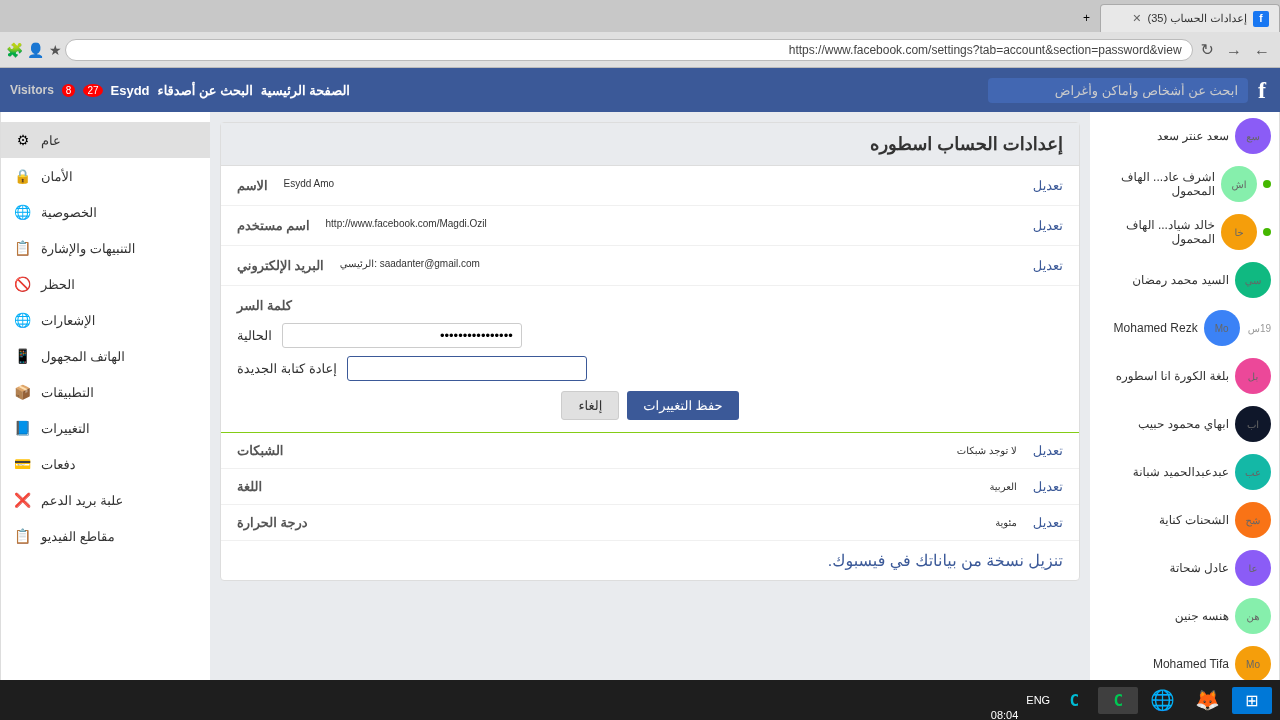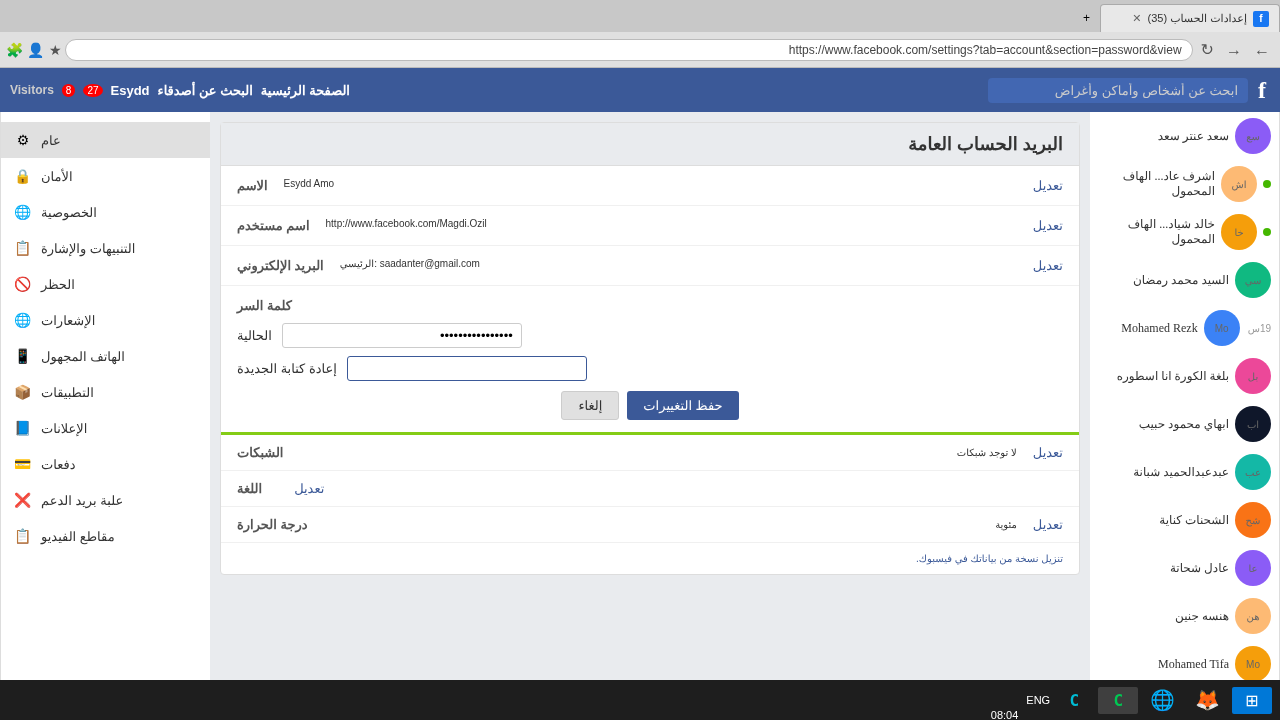--- a/index.html
+++ b/index.html
@@ -31,21 +31,21 @@
     .fb-badge { background: red; color: white; border-radius: 50%; font-size: 10px; padding: 1px 4px; }
 
     
     .main-layout { display: flex; height: calc(720px - 32px - 36px - 44px - 40px); }
 
     
     .chat-sidebar { width: 190px; background: white; border-right: 1px solid #ddd; overflow-y: auto; flex-shrink: 0; }
     .chat-item { display: flex; align-items: center; padding: 6px 8px; cursor: pointer; gap: 6px; }
     .chat-avatar { width: 36px; height: 36px; border-radius: 50%; background: #ccc; flex-shrink: 0; display: flex; align-items: center; justify-content: center; font-size: 10px; color: #666; overflow: hidden; }
     .chat-name { font-size: 12px; color: #333; flex: 1; }
-    .chat-item-left { display: flex; flex-direction: column; align-items: flex-start; flex: 1; overflow: hidden; font-family: Liberation Serif, serif; }
+    .chat-item-left { display: flex; flex-direction: column; align-items: flex-start; flex: 1; overflow: hidden; }
     .online-dot { width: 8px; height: 8px; background: #44b700; border-radius: 50%; flex-shrink: 0; }
 
     
     .content-area { flex: 1; overflow-y: auto; background: #e9ebee; }
 
     
     .settings-nav { width: 210px; background: white; border-left: 1px solid #ddd; flex-shrink: 0; padding: 10px 0; }
     .settings-nav-item { display: flex; align-items: center; padding: 8px 12px; cursor: pointer; gap: 8px; justify-content: flex-end; }
     .settings-nav-item.active { background: #e0e0e0; }
     .settings-nav-label { font-size: 13px; color: #333; }
@@ -55,45 +55,45 @@
     .settings-content { background: white; margin: 10px; border: 1px solid #ddd; border-radius: 4px; }
     .settings-header { background: #e9ebee; padding: 10px 16px; border-bottom: 1px solid #ddd; text-align: right; }
     .settings-header h2 { font-size: 18px; color: #333; }
 
     .settings-row { display: flex; align-items: flex-start; padding: 12px 16px; border-bottom: 1px solid #f0f0f0; justify-content: flex-end; }
     .settings-label { font-size: 13px; color: #555; font-weight: bold; margin-right: 16px; white-space: nowrap; }
     .settings-value { flex: 1; font-size: 10px; color: #333; text-align: right; }
     .settings-edit { color: #3b5998; cursor: pointer; font-size: 13px; margin-left: 16px; white-space: nowrap; }
 
     
-    .password-section { padding: 12px 16px; border-bottom: 3px solid #84cc16; }
+    .password-section { padding: 12px 16px; border-bottom: 1px solid #84cc16; }
     .password-header { display: flex; justify-content: flex-end; align-items: center; margin-bottom: 10px; }
     .password-field-row { display: flex; align-items: center; justify-content: flex-end; margin-bottom: 8px; gap: 10px; }
     .password-field-label { font-size: 13px; color: #333; white-space: nowrap; }
     .password-input { width: 240px; padding: 4px 8px; border: 1px solid #ccc; border-radius: 3px; font-size: 13px; background: white; }
     .password-buttons { display: flex; justify-content: center; gap: 8px; margin-top: 10px; }
     .btn-save { background: #3b5998; color: white; border: none; padding: 6px 16px; border-radius: 3px; cursor: pointer; font-size: 13px; }
     .btn-cancel { background: #e0e0e0; color: #333; border: 1px solid #ccc; padding: 6px 16px; border-radius: 3px; cursor: pointer; font-size: 13px; }
 
     .networks-section { display: flex; align-items: center; padding: 10px 16px; border-bottom: 1px solid #f0f0f0; justify-content: flex-end; }
     .lang-section { display: flex; align-items: center; padding: 10px 16px; border-bottom: 1px solid #f0f0f0; justify-content: flex-end; }
     .temp-section { display: flex; align-items: center; padding: 10px 16px; border-bottom: 1px solid #f0f0f0; justify-content: flex-end; }
 
-    .download-link { text-align: right; padding: 10px 16px; font-size: 10px; color: #3b5998; cursor: pointer; }
+    .download-link { text-align: right; padding: 10px 16px; font-size: 16px; color: #3b5998; cursor: pointer; }
 
     
     .taskbar { background: #1e1e1e; height: 40px; display: flex; align-items: center; padding: 0 8px; gap: 4px; position: fixed; bottom: 0; left: 0; right: 0; }
     .taskbar-item { display: flex; align-items: center; justify-content: center; padding: 4px 8px; cursor: pointer; border-radius: 2px; min-width: 40px; }
     .taskbar-icon { font-size: 20px; }
     .taskbar-right { margin-left: auto; display: flex; align-items: center; gap: 8px; color: white; font-size: 11px; }
     .taskbar-clock { text-align: center; line-height: 1.4; margin-top: 32px; }
 
     
     .av1 { background: #8b5cf6; }
-    .av2 { background: #fdba74; text-align: center; }
+    .av2 { background: #86efac; text-align: center; }
     .av3 { background: #f59e0b; }
     .av4 { background: #10b981; }
     .av5 { background: #3b82f6; }
     .av6 { background: #ec4899; }
     .av7 { background: #0f172a; }
     .av8 { background: #14b8a6; }
     .av9 { background: #f97316; }
   </style>
 </head>
 <body>
@@ -214,21 +214,21 @@
       <div class="chat-item-left">
         <span class="chat-name">Mohamed Tifa</span>
       </div>
     </div>
 
   </div>
 
   <div class="content-area">
     <div class="settings-content">
       <div class="settings-header">
-        <h2>البريد الحساب العامة</h2>
+        <h2>إعدادات الحساب اسطوره</h2>
       </div>
 
       <div class="settings-row">
         <span class="settings-edit">تعديل</span>
         <span class="settings-value" style="text-align:left;direction:ltr;">Esydd Amo</span>
         <span class="settings-label">الاسم</span>
       </div>
 
       <div class="settings-row">
         <span class="settings-edit">تعديل</span>
@@ -261,20 +261,21 @@
       </div>
 
       <div class="networks-section">
         <span class="settings-edit">تعديل</span>
         <span class="settings-value" style="text-align:right;">لا توجد شبكات</span>
         <span class="settings-label">الشبكات</span>
       </div>
 
       <div class="lang-section">
         <span class="settings-edit">تعديل</span>
+        <span class="settings-value" style="text-align:right;">العربية</span>
         <span class="settings-label">اللغة</span>
       </div>
 
       <div class="temp-section">
         <span class="settings-edit">تعديل</span>
         <span class="settings-value" style="text-align:right;">مئوية</span>
         <span class="settings-label">درجة الحرارة</span>
       </div>
 
       <div class="download-link">تنزيل نسخة من بياناتك في فيسبوك.</div>
@@ -308,21 +309,21 @@
     </div>
     <div class="settings-nav-item">
       <span class="settings-nav-label">الهاتف المجهول</span>
       <span class="settings-nav-icon">📱</span>
     </div>
     <div class="settings-nav-item">
       <span class="settings-nav-label">التطبيقات</span>
       <span class="settings-nav-icon">📦</span>
     </div>
     <div class="settings-nav-item">
-      <span class="settings-nav-label">الإعلانات</span>
+      <span class="settings-nav-label">التغييرات</span>
       <span class="settings-nav-icon">📘</span>
     </div>
     <div class="settings-nav-item">
       <span class="settings-nav-label">دفعات</span>
       <span class="settings-nav-icon">💳</span>
     </div>
     <div class="settings-nav-item">
       <span class="settings-nav-label">علبة بريد الدعم</span>
       <span class="settings-nav-icon">❌</span>
     </div>

